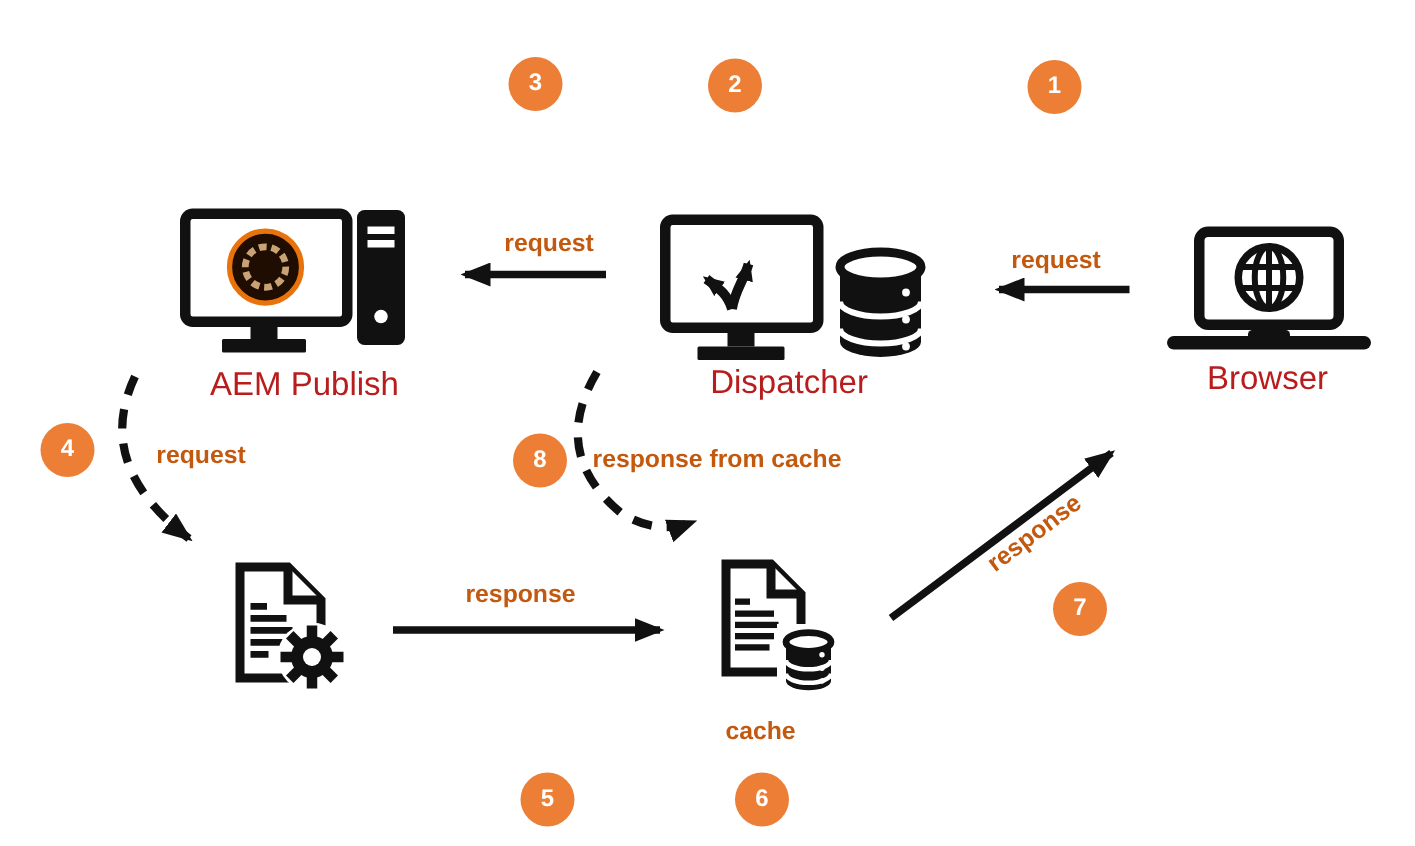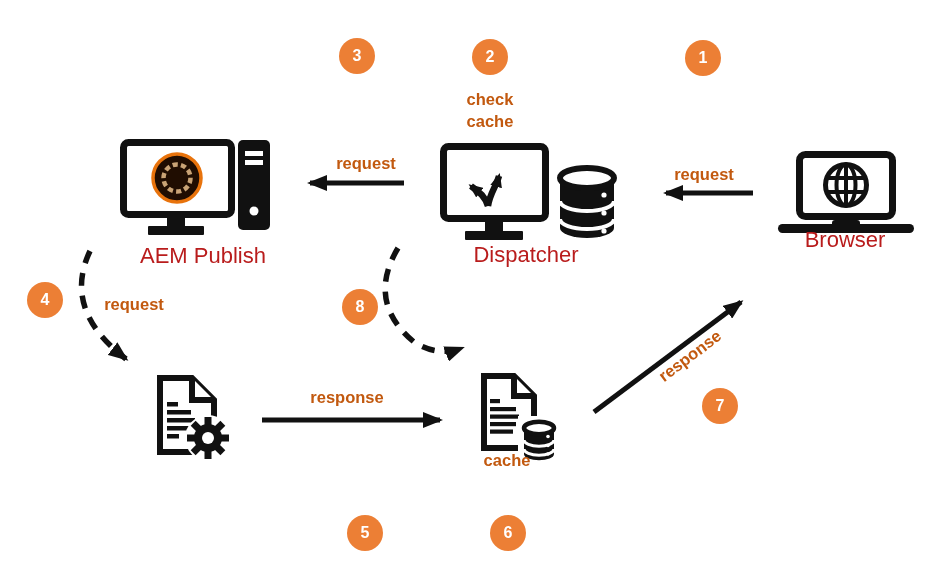--- a/index.html
+++ b/index.html
@@ -152,25 +152,25 @@
 
   <div class="badge" style="left:703px;top:58px">1</div>
   <div class="badge" style="left:490px;top:57px">2</div>
   <div class="badge" style="left:357px;top:56px">3</div>
   <div class="badge" style="left:45px;top:300px">4</div>
   <div class="badge" style="left:365px;top:533px">5</div>
   <div class="badge" style="left:508px;top:533px">6</div>
   <div class="badge" style="left:720px;top:406px">7</div>
   <div class="badge" style="left:360px;top:307px">8</div>
 
-  <div class="lbl orange wrap" style="left:490px;top:110px;width:72px">check cache</div>
   <div class="lbl orange" style="left:704px;top:174px">request</div>
   <div class="lbl orange" style="left:366px;top:163px">request</div>
   <div class="lbl orange" style="left:134px;top:304px">request</div>
+  <div class="lbl orange" style="left:478px;top:307px">response from cache</div>
   <div class="lbl orange" style="left:347px;top:397px">response</div>
   <div class="lbl orange rot" style="left:690px;top:356px">response</div>
 
   <div class="lbl black" style="left:203px;top:256px">AEM Publish</div>
   <div class="lbl black" style="left:526px;top:255px">Dispatcher</div>
-  <div class="lbl black" style="left:845px;top:240px">Browser</div>
-  <div class="lbl orange" style="left:507px;top:460px">cache</div>
+  <div class="lbl black" style="left:845px;top:252px">Browser</div>
+  <div class="lbl orange" style="left:507px;top:488px">cache</div>
 
 </div>
 
 </body></html>

